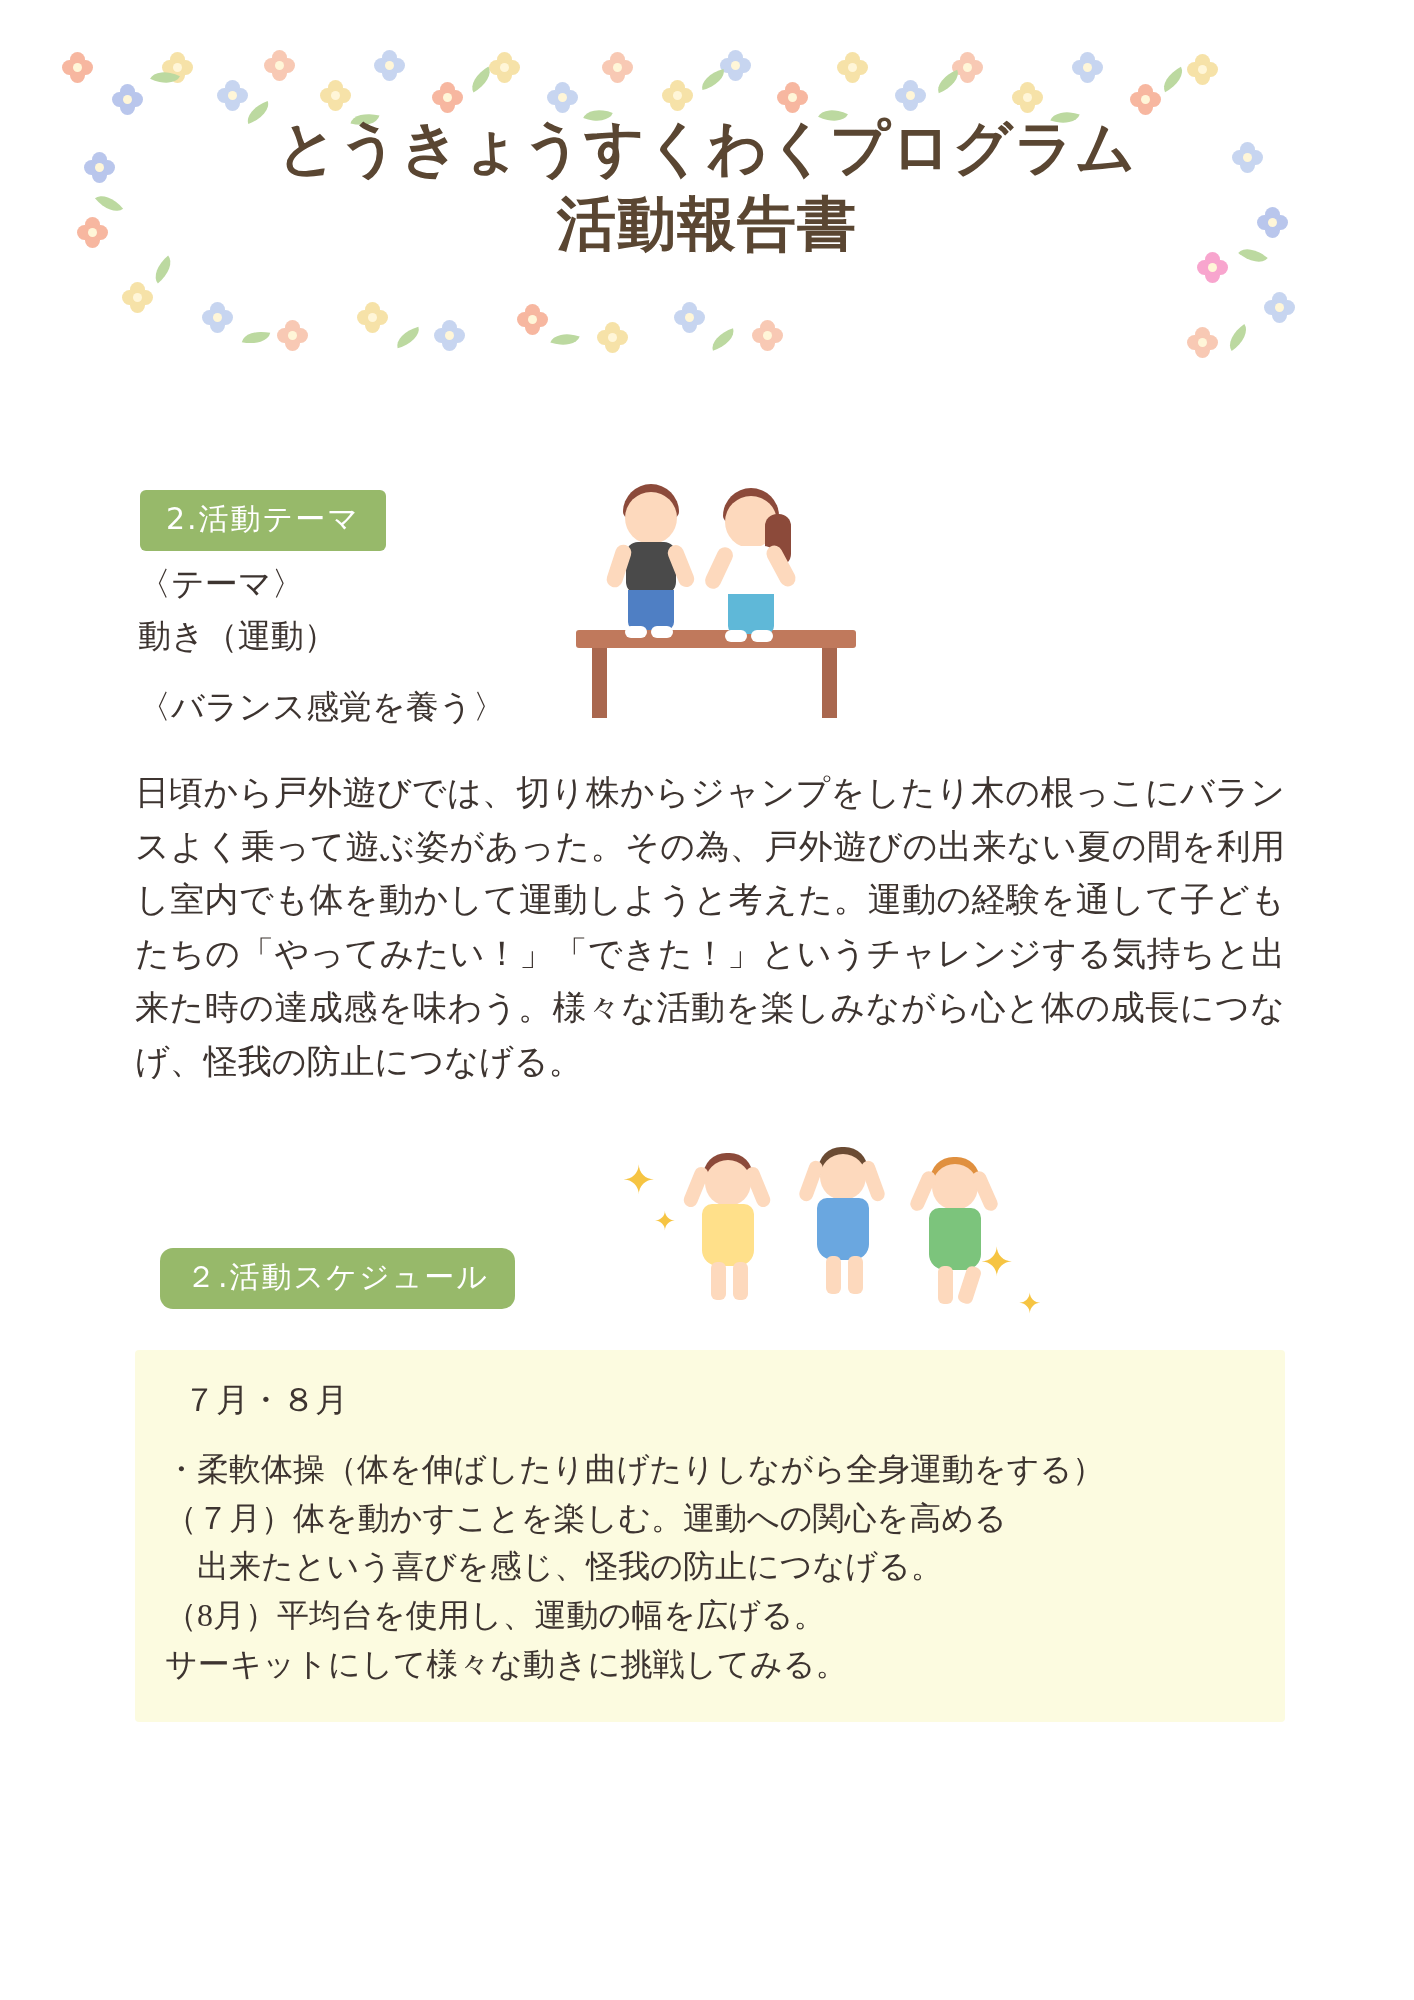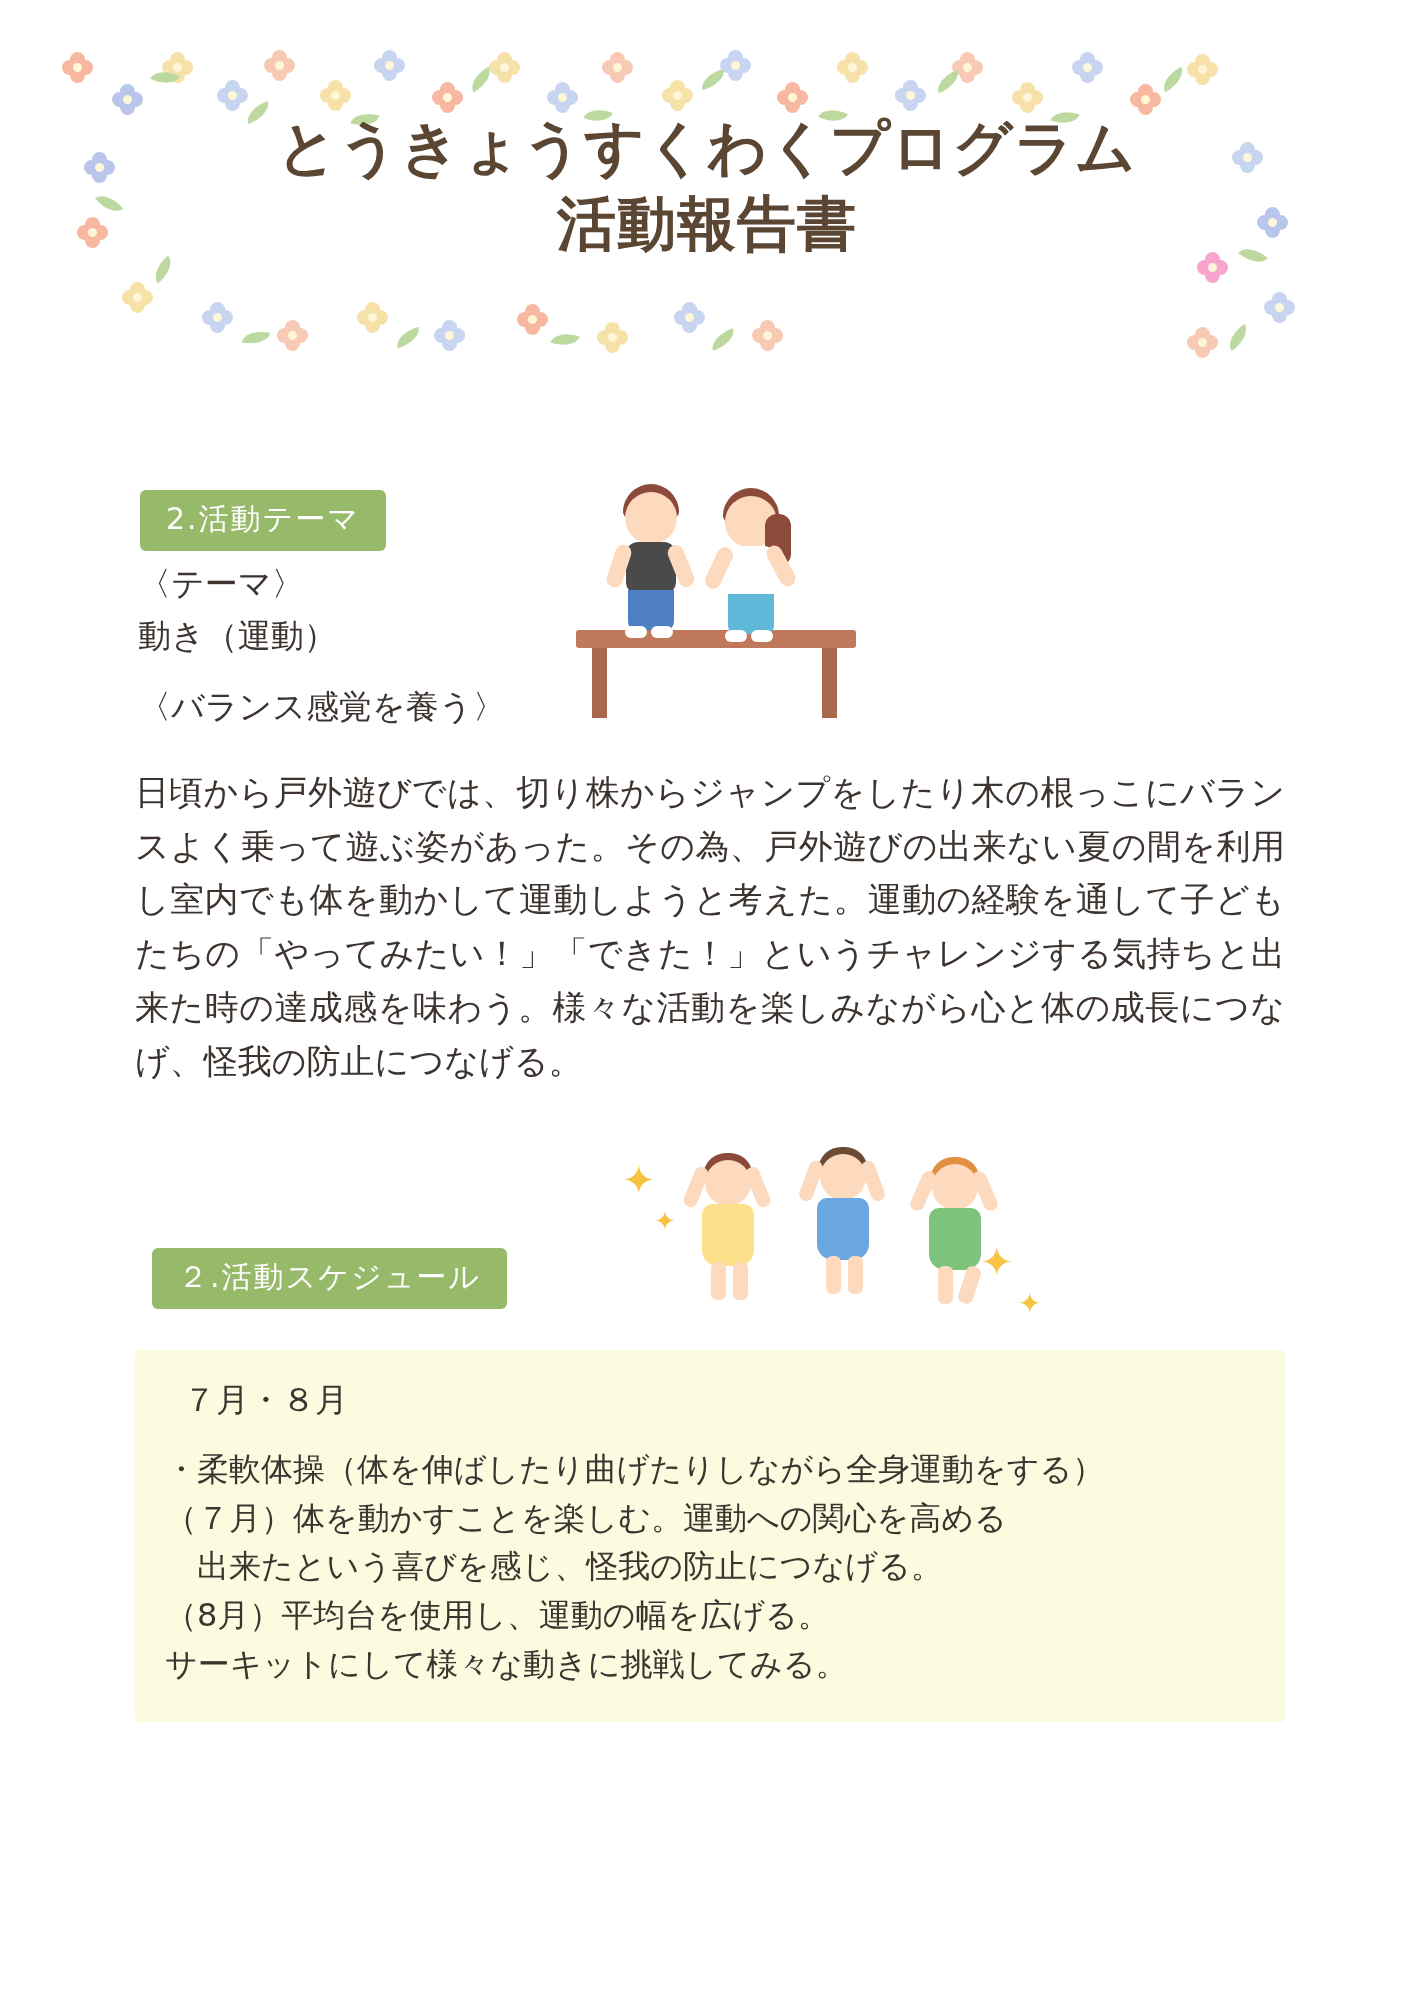--- a/index.html
+++ b/index.html
@@ -91,21 +91,21 @@
     position: absolute;
     background: #97b96a;
     color: #ffffff;
     font-size: 30px;
     border-radius: 6px;
     padding: 9px 26px 11px 26px;
     letter-spacing: 2px;
     white-space: nowrap;
   }
   #sec1 { left: 140px; top: 490px; }
-  #sec2 { left: 152px; top: 1248px; }
+  #sec2 { left: 160px; top: 1248px; border-radius: 13px; }
 
   .body-text {
     position: absolute;
     font-size: 33px;
     line-height: 1.45;
     color: #3d3430;
   }
   #theme-label  { left: 138px; top: 560px; }
   #theme-value  { left: 138px; top: 612px; }
   #reason-label { left: 138px; top: 683px; }
@@ -134,21 +134,21 @@
   .schedule-month {
     font-size: 33px;
     margin: 0 0 22px 18px;
     color: #3d3430;
   }
   .schedule-body {
     font-size: 32px;
     line-height: 1.52;
     color: #3d3430;
   }
-  .schedule-body p { margin: 0; }
+  .schedule-body p { margin: 0; font-family: Liberation Serif, serif; }
 
   
   .illus { position: absolute; }
 
   
   #kids-beam { left: 570px; top: 470px; width: 300px; height: 230px; }
   .beam-top {
     position: absolute;
     left: 6px; top: 160px;
     width: 280px; height: 18px;

